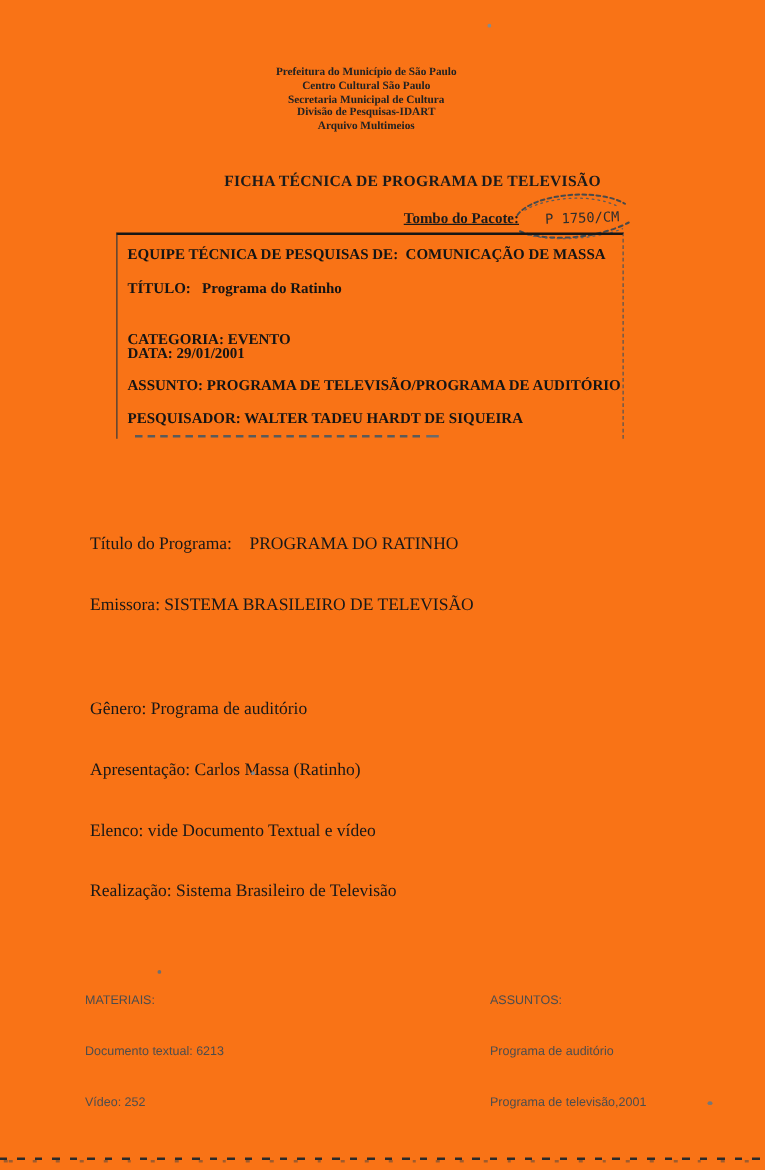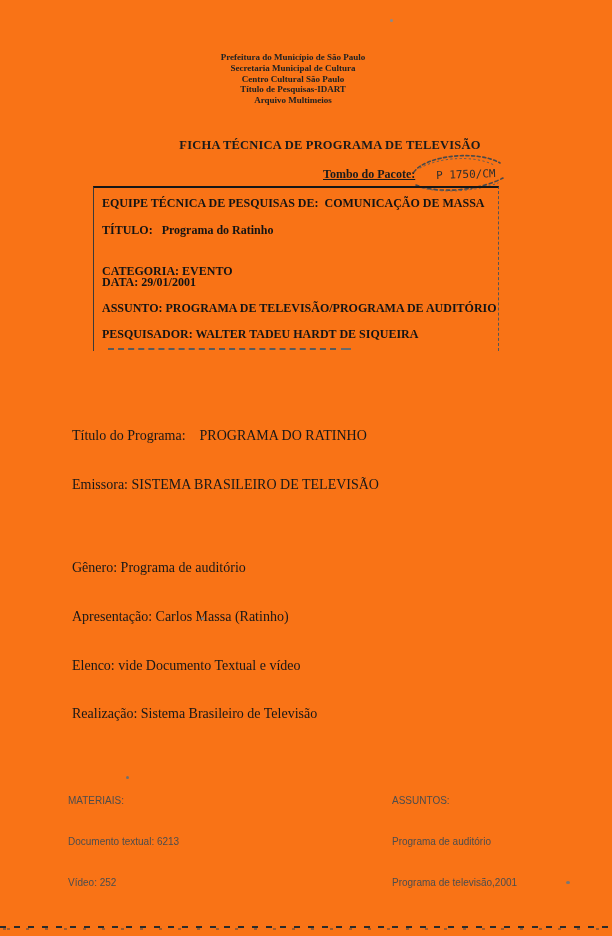--- a/index.html
+++ b/index.html
@@ -94,23 +94,23 @@
   }
   .speck{border-radius:50%;background:#8a8a8a;}
 </style>
 </head>
 <body>
 
 <div class="page">
 
   <div class="abs letterhead">
     <div>Prefeitura do Município de São Paulo</div>
+    <div>Centro Cultural São Paulo</div>
     <div>Secretaria Municipal de Cultura</div>
-    <div>Centro Cultural São Paulo</div>
-    <div>Título de Pesquisas-IDART</div>
+    <div>Divisão de Pesquisas-IDART</div>
     <div>Arquivo Multimeios</div>
   </div>
 
   <div class="abs doc-title">FICHA TÉCNICA DE PROGRAMA DE TELEVISÃO</div>
 
   <div class="abs tombo-label">Tombo do Pacote:</div>
   <svg class="abs stamp-scribble" width="102" height="50" viewBox="0 0 102 50">
     <path d="M8,24 C 20,7 72,2 94,15" fill="none" stroke="#4a4a4a" stroke-width="1.6" stroke-dasharray="3 2.6" stroke-linecap="round"></path>
     <path d="M14,20 C 34,9 68,7 88,17" fill="none" stroke="#5a5a5a" stroke-width="1" stroke-dasharray="1.4 3.2" stroke-linecap="round"></path>
     <path d="M10,37 C 32,46 72,43 97,30" fill="none" stroke="#4a4a4a" stroke-width="1.6" stroke-dasharray="3.2 3" stroke-linecap="round"></path>

